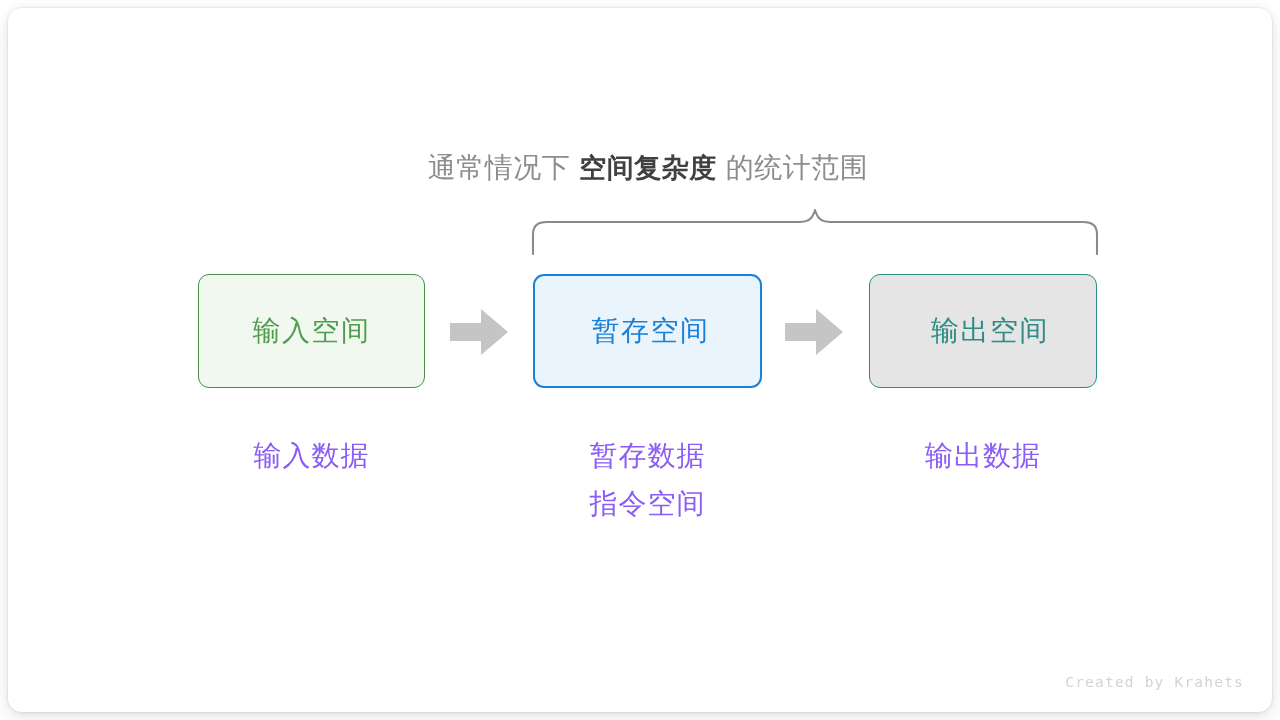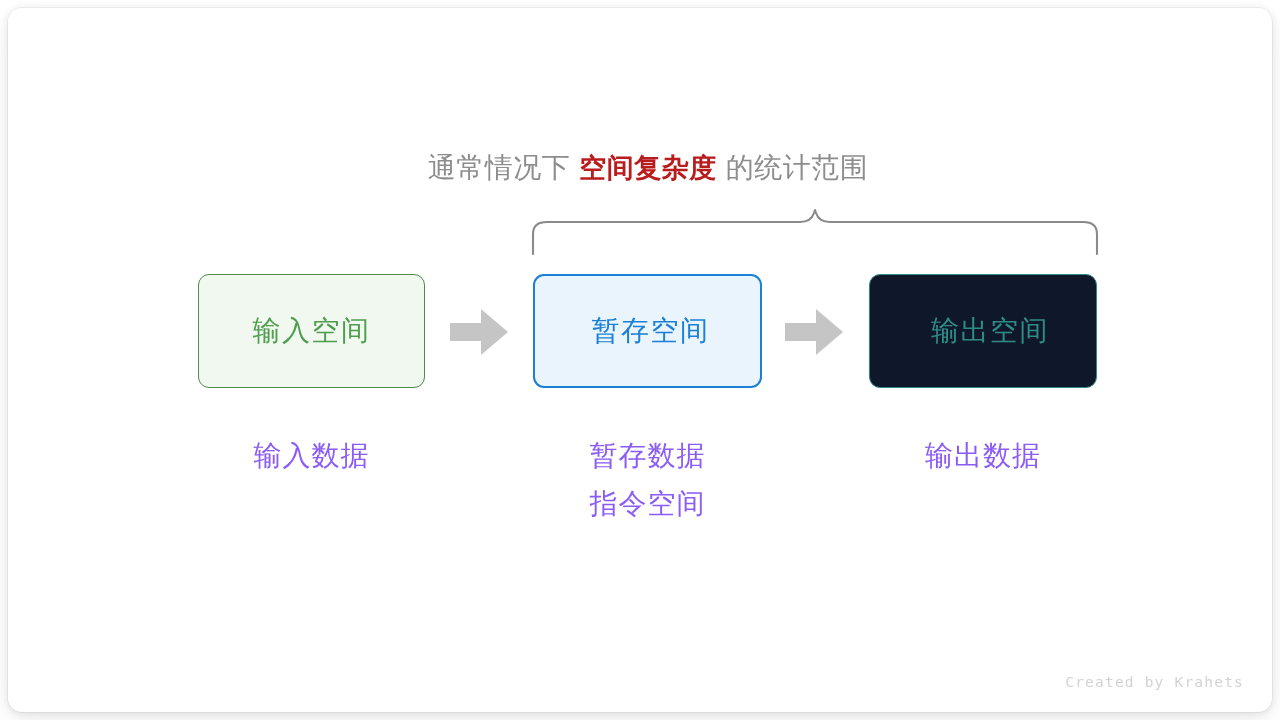--- a/index.html
+++ b/index.html
@@ -41,21 +41,21 @@
   }
   #heading .seg-normal {
     font-size: 28px;
     color: #8d8d8d;
     vertical-align: baseline;
     letter-spacing: 0.5px;
   }
   #heading .seg-strong {
     font-size: 27px;
     font-weight: bold;
-    color: #b91c1c;
+    color: #404040;
     vertical-align: baseline;
     letter-spacing: 0.5px;
     padding: 0 9px;
   }
 
   
   #brace {
     position: absolute;
     left: 515px;
     top: 196px;
@@ -92,21 +92,21 @@
     left: 525px;
     width: 229px;
     background: #eaf4fd;
     border: 2.6px solid #1b80d6;
   }
   #box-temp .box-label { color: #1b80d6; margin-left: 6px; }
 
   #box-output {
     left: 861px;
     width: 228px;
-    background: #0f172a;
+    background: #e5e5e5;
     border: 1.9px solid #2f8b86;
     padding-left: 14px;
   }
   #box-output .box-label { color: #2f8b86; }
 
   
   .arrow {
     position: absolute;
     top: 298px;
     width: 62px;

